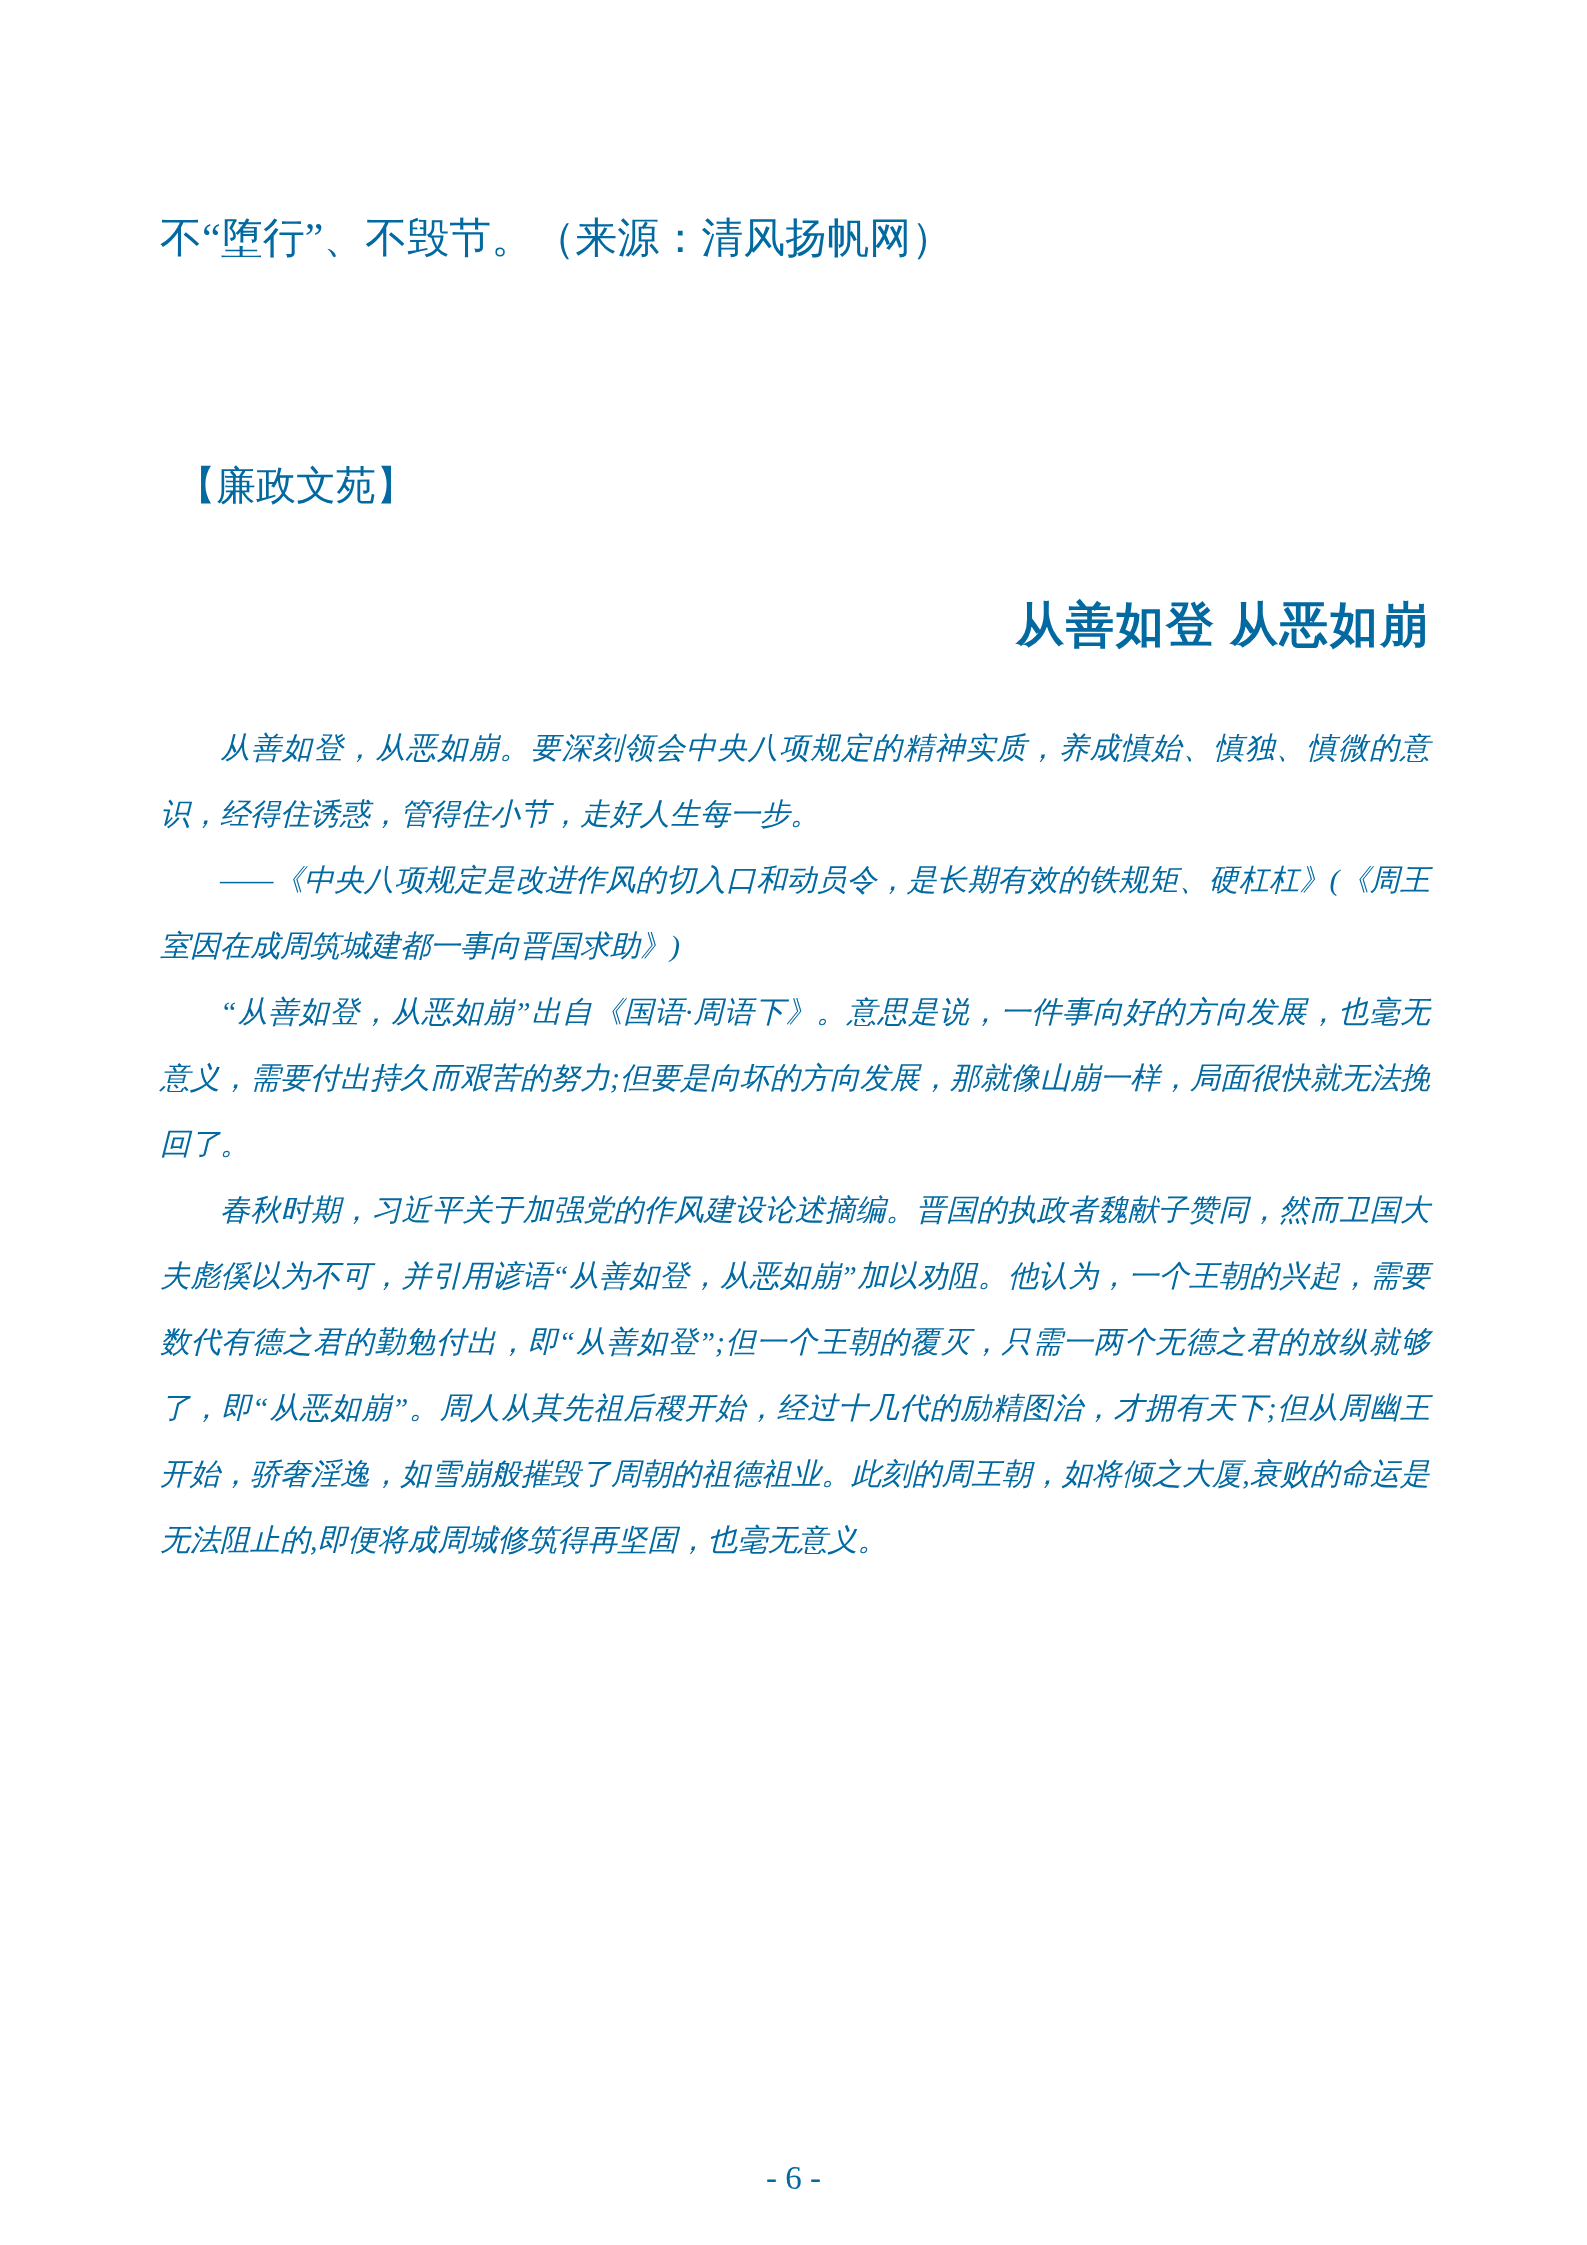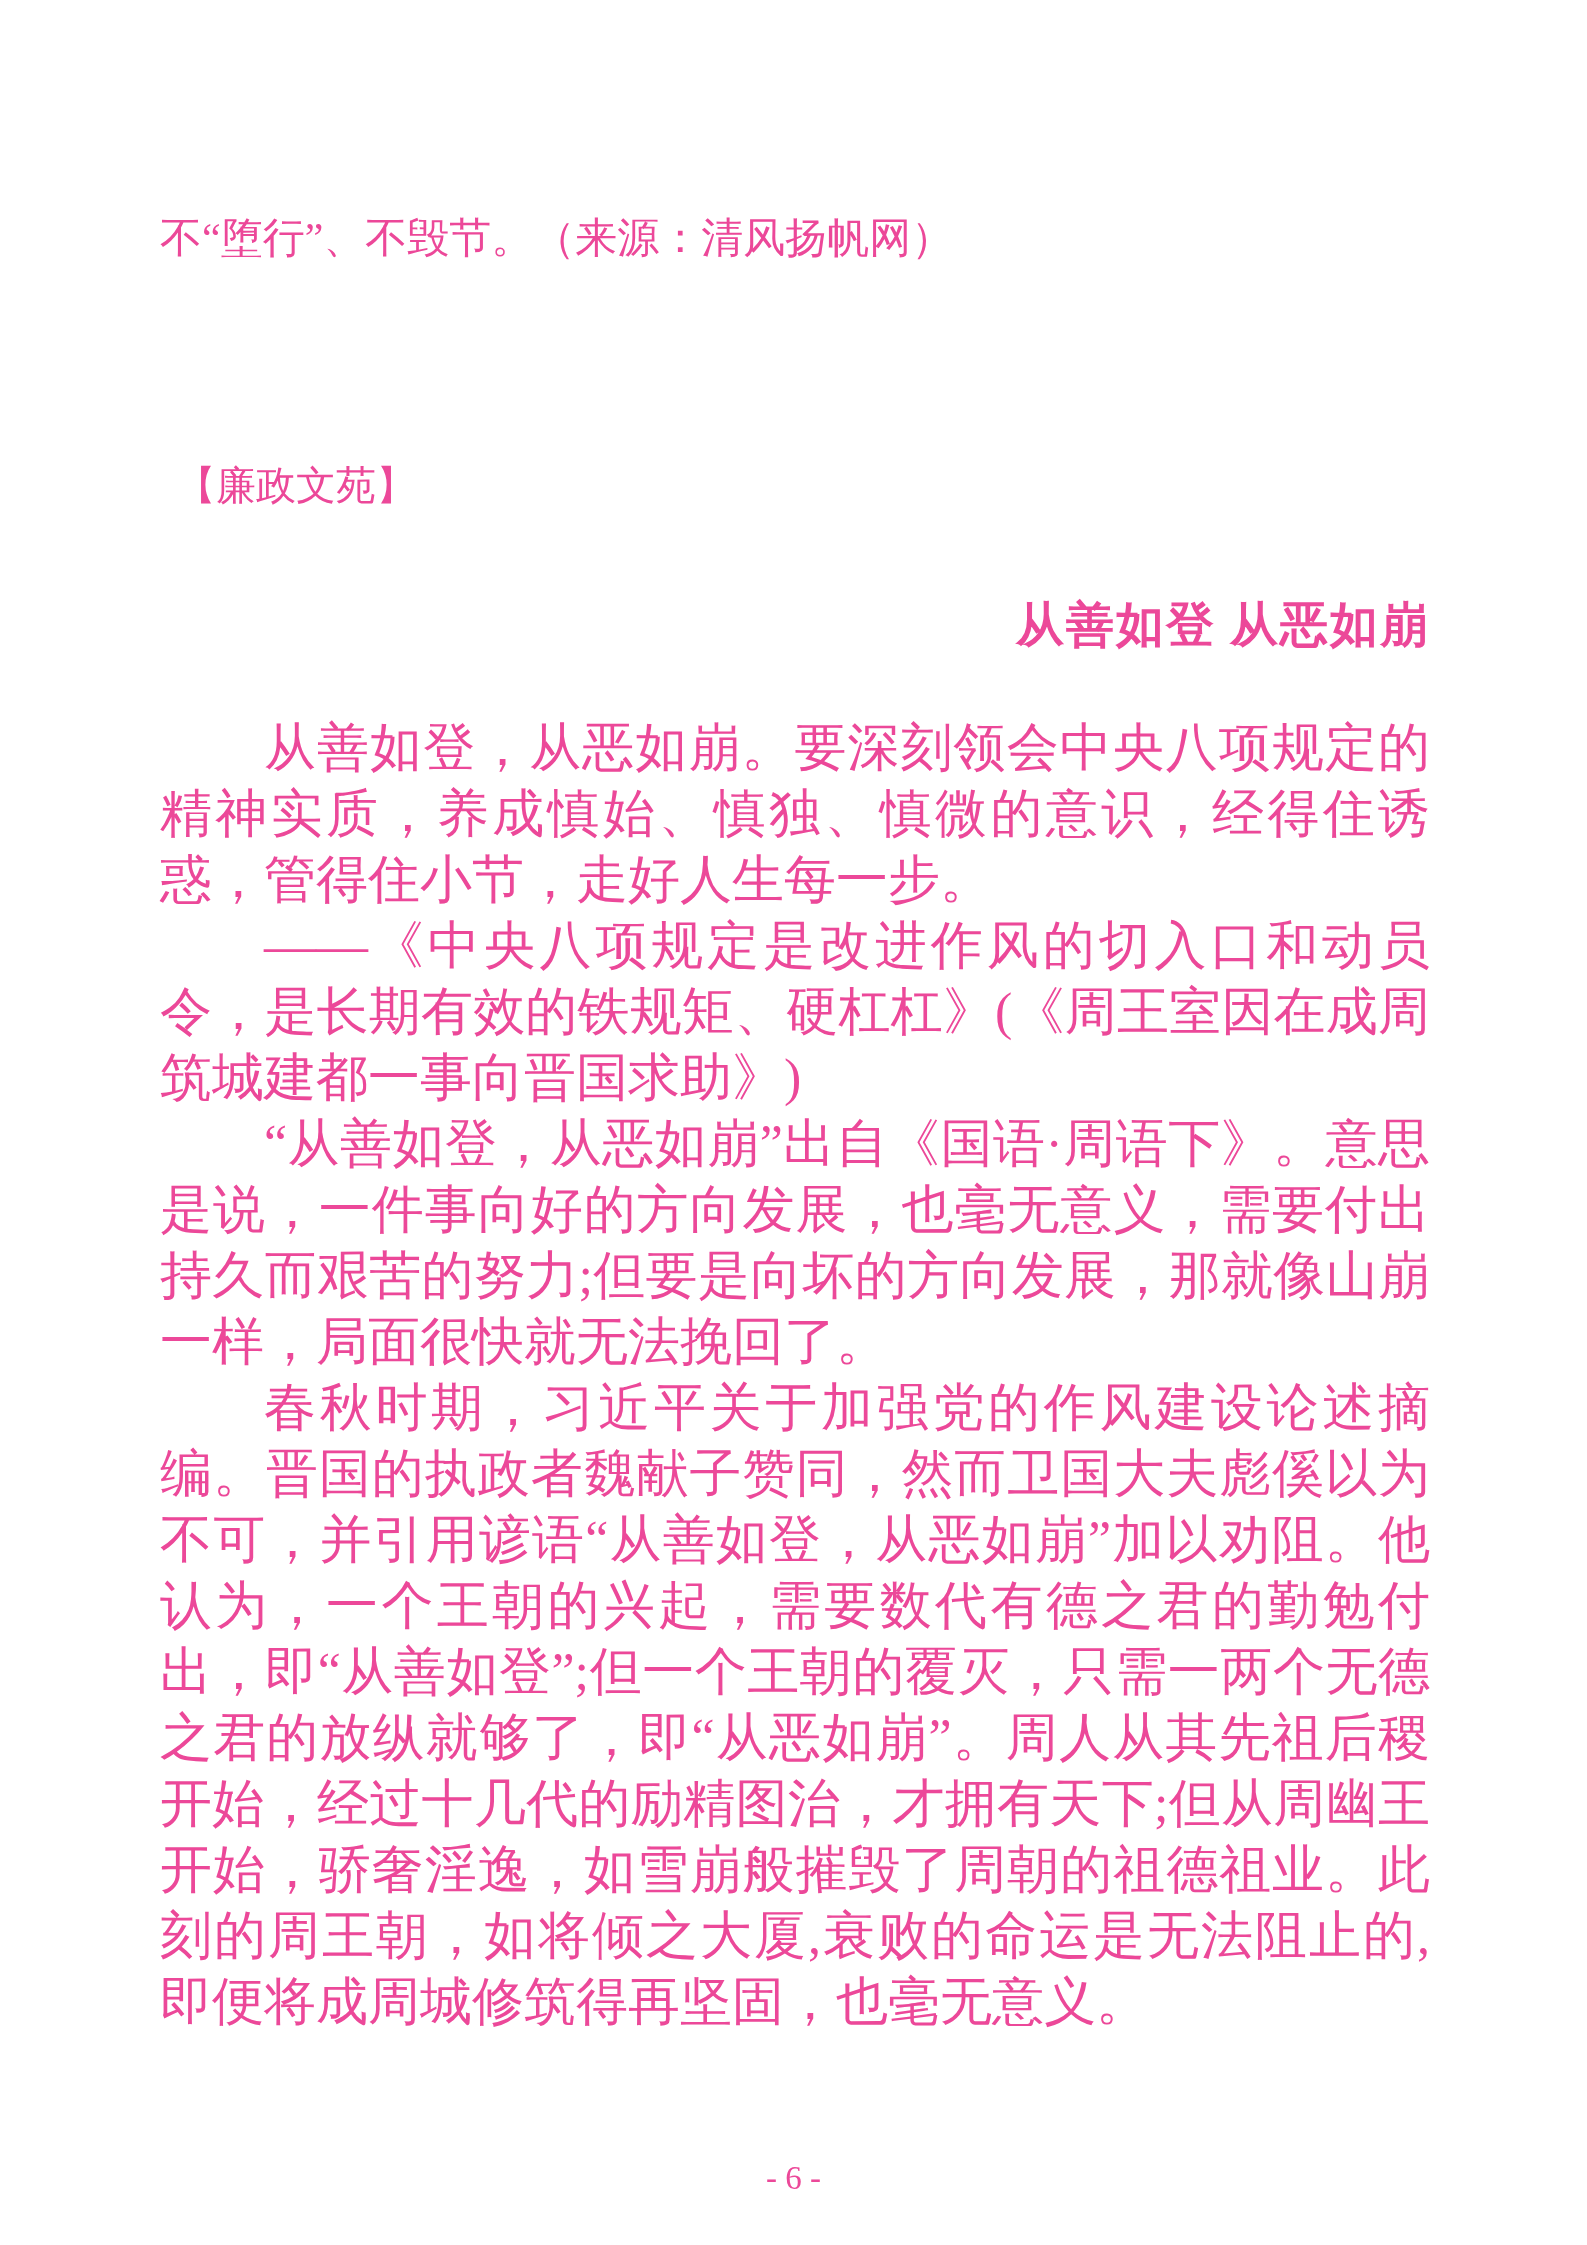--- a/index.html
+++ b/index.html
@@ -5,21 +5,21 @@
   html, body {
     margin: 0;
     padding: 0;
     background: #ffffff;
   }
   .page {
     position: relative;
     width: 1587px;
     height: 2245px;
     background: #ffffff;
-    color: #ec4899;
+    color: #0369a1;
     font-family: "Liberation Serif", "DejaVu Serif", serif;
     box-sizing: border-box;
     padding: 205px 157px 0 160px;
     overflow: hidden;
   }
   .cont-line {
     margin: 0;
     font-size: 42px;
     line-height: 66px;
     white-space: nowrap;
@@ -36,25 +36,26 @@
     font-size: 48px;
     font-weight: bold;
     line-height: 56px;
     letter-spacing: 2px;
   }
   .article-body {
     margin-top: 62px;
   }
   .body-para {
     margin: 0;
-    font-size: 52px;
+    font-size: 30px;
     line-height: 66px;
     text-align: justify;
     text-justify: inter-ideograph;
     text-indent: 2em;
+    font-style: italic;
   }
   .page-footer {
     position: absolute;
     left: 0;
     right: 0;
     bottom: 48px;
     text-align: center;
     font-size: 33px;
     line-height: 38px;
   }

